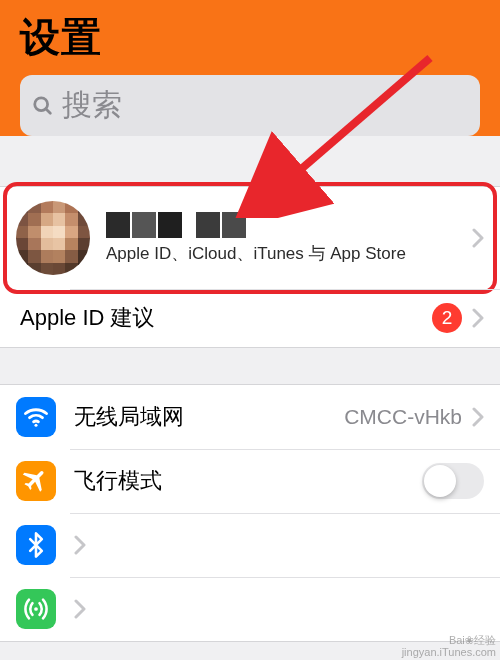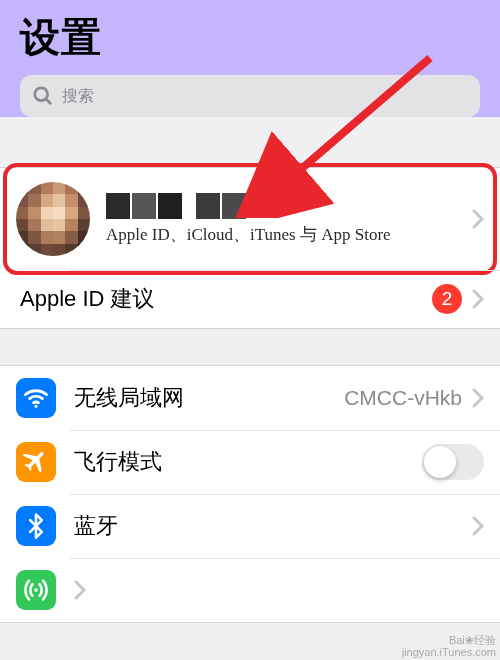--- a/index.html
+++ b/index.html
@@ -7,21 +7,21 @@
     width: 500px;
     height: 660px;
     background: #f0f0f2;
     font-family: -apple-system, "Helvetica Neue", Arial, sans-serif;
     color: #000;
     overflow: hidden;
     position: relative;
   }
   .header {
     padding: 10px 20px 0 20px;
-    background: #c4b5fd;
+    background: #f97316;
   }
   .title {
     font-size: 40px;
     font-weight: 700;
     letter-spacing: 1px;
     margin-bottom: 10px;
   }
   .search-box {
     display: flex;
     align-items: center;
@@ -30,21 +30,21 @@
     padding: 10px 12px;
     margin-bottom: 14px;
   }
   .search-icon {
     color: #8a8a8f;
     margin-right: 8px;
     display: flex;
   }
   .search-placeholder {
     color: #8a8a8f;
-    font-size: 16px;
+    font-size: 30px;
   }
   .section-gap { height: 36px; }
 
   .group {
     background: #fff;
     border-top: 1px solid #d5d5d8;
     border-bottom: 1px solid #d5d5d8;
   }
   .row {
     display: flex;
@@ -79,21 +79,21 @@
     height: 74px;
     border-radius: 50%;
     margin-right: 16px;
     overflow: hidden;
     flex-shrink: 0;
     display: grid;
     grid-template-columns: repeat(6,1fr);
     grid-template-rows: repeat(6,1fr);
   }
   .avatar div { }
-  .profile-text { flex: 1; font-family: Liberation Serif, serif; }
+  .profile-text { flex: 1; }
   .profile-name {
     font-size: 26px;
     font-weight: 600;
     margin-bottom: 4px;
     filter: blur(0); 
     display: inline-flex;
     gap: 2px;
   }
   .profile-name span {
     display:inline-block;
@@ -299,21 +299,20 @@
     <span class="row-label">飞行模式</span>
     <div class="toggle"></div>
   </div>
 
   <div class="row">
     <div class="icon-box bt">
       <svg viewBox="0 0 24 24" fill="none" stroke="#fff" stroke-width="2.2" stroke-linejoin="round" stroke-linecap="round">
           <path d="M7 7l10 10-5 5V2l5 5L7 17"></path>
         </svg>
     </div>
-    <span class="row-label">蓝牙</span>
     <span class="chevron">
       <svg width="12" height="20" viewBox="0 0 12 20" fill="none" stroke="#c6c6c9" stroke-width="3" stroke-linecap="round" stroke-linejoin="round">
           <polyline points="2,2 10,10 2,18"></polyline>
         </svg>
     </span>
   </div>
 
   <div class="row">
     <div class="icon-box cell">
       <svg viewBox="0 0 24 24" fill="none" stroke="#fff" stroke-width="2.2" stroke-linecap="round">

